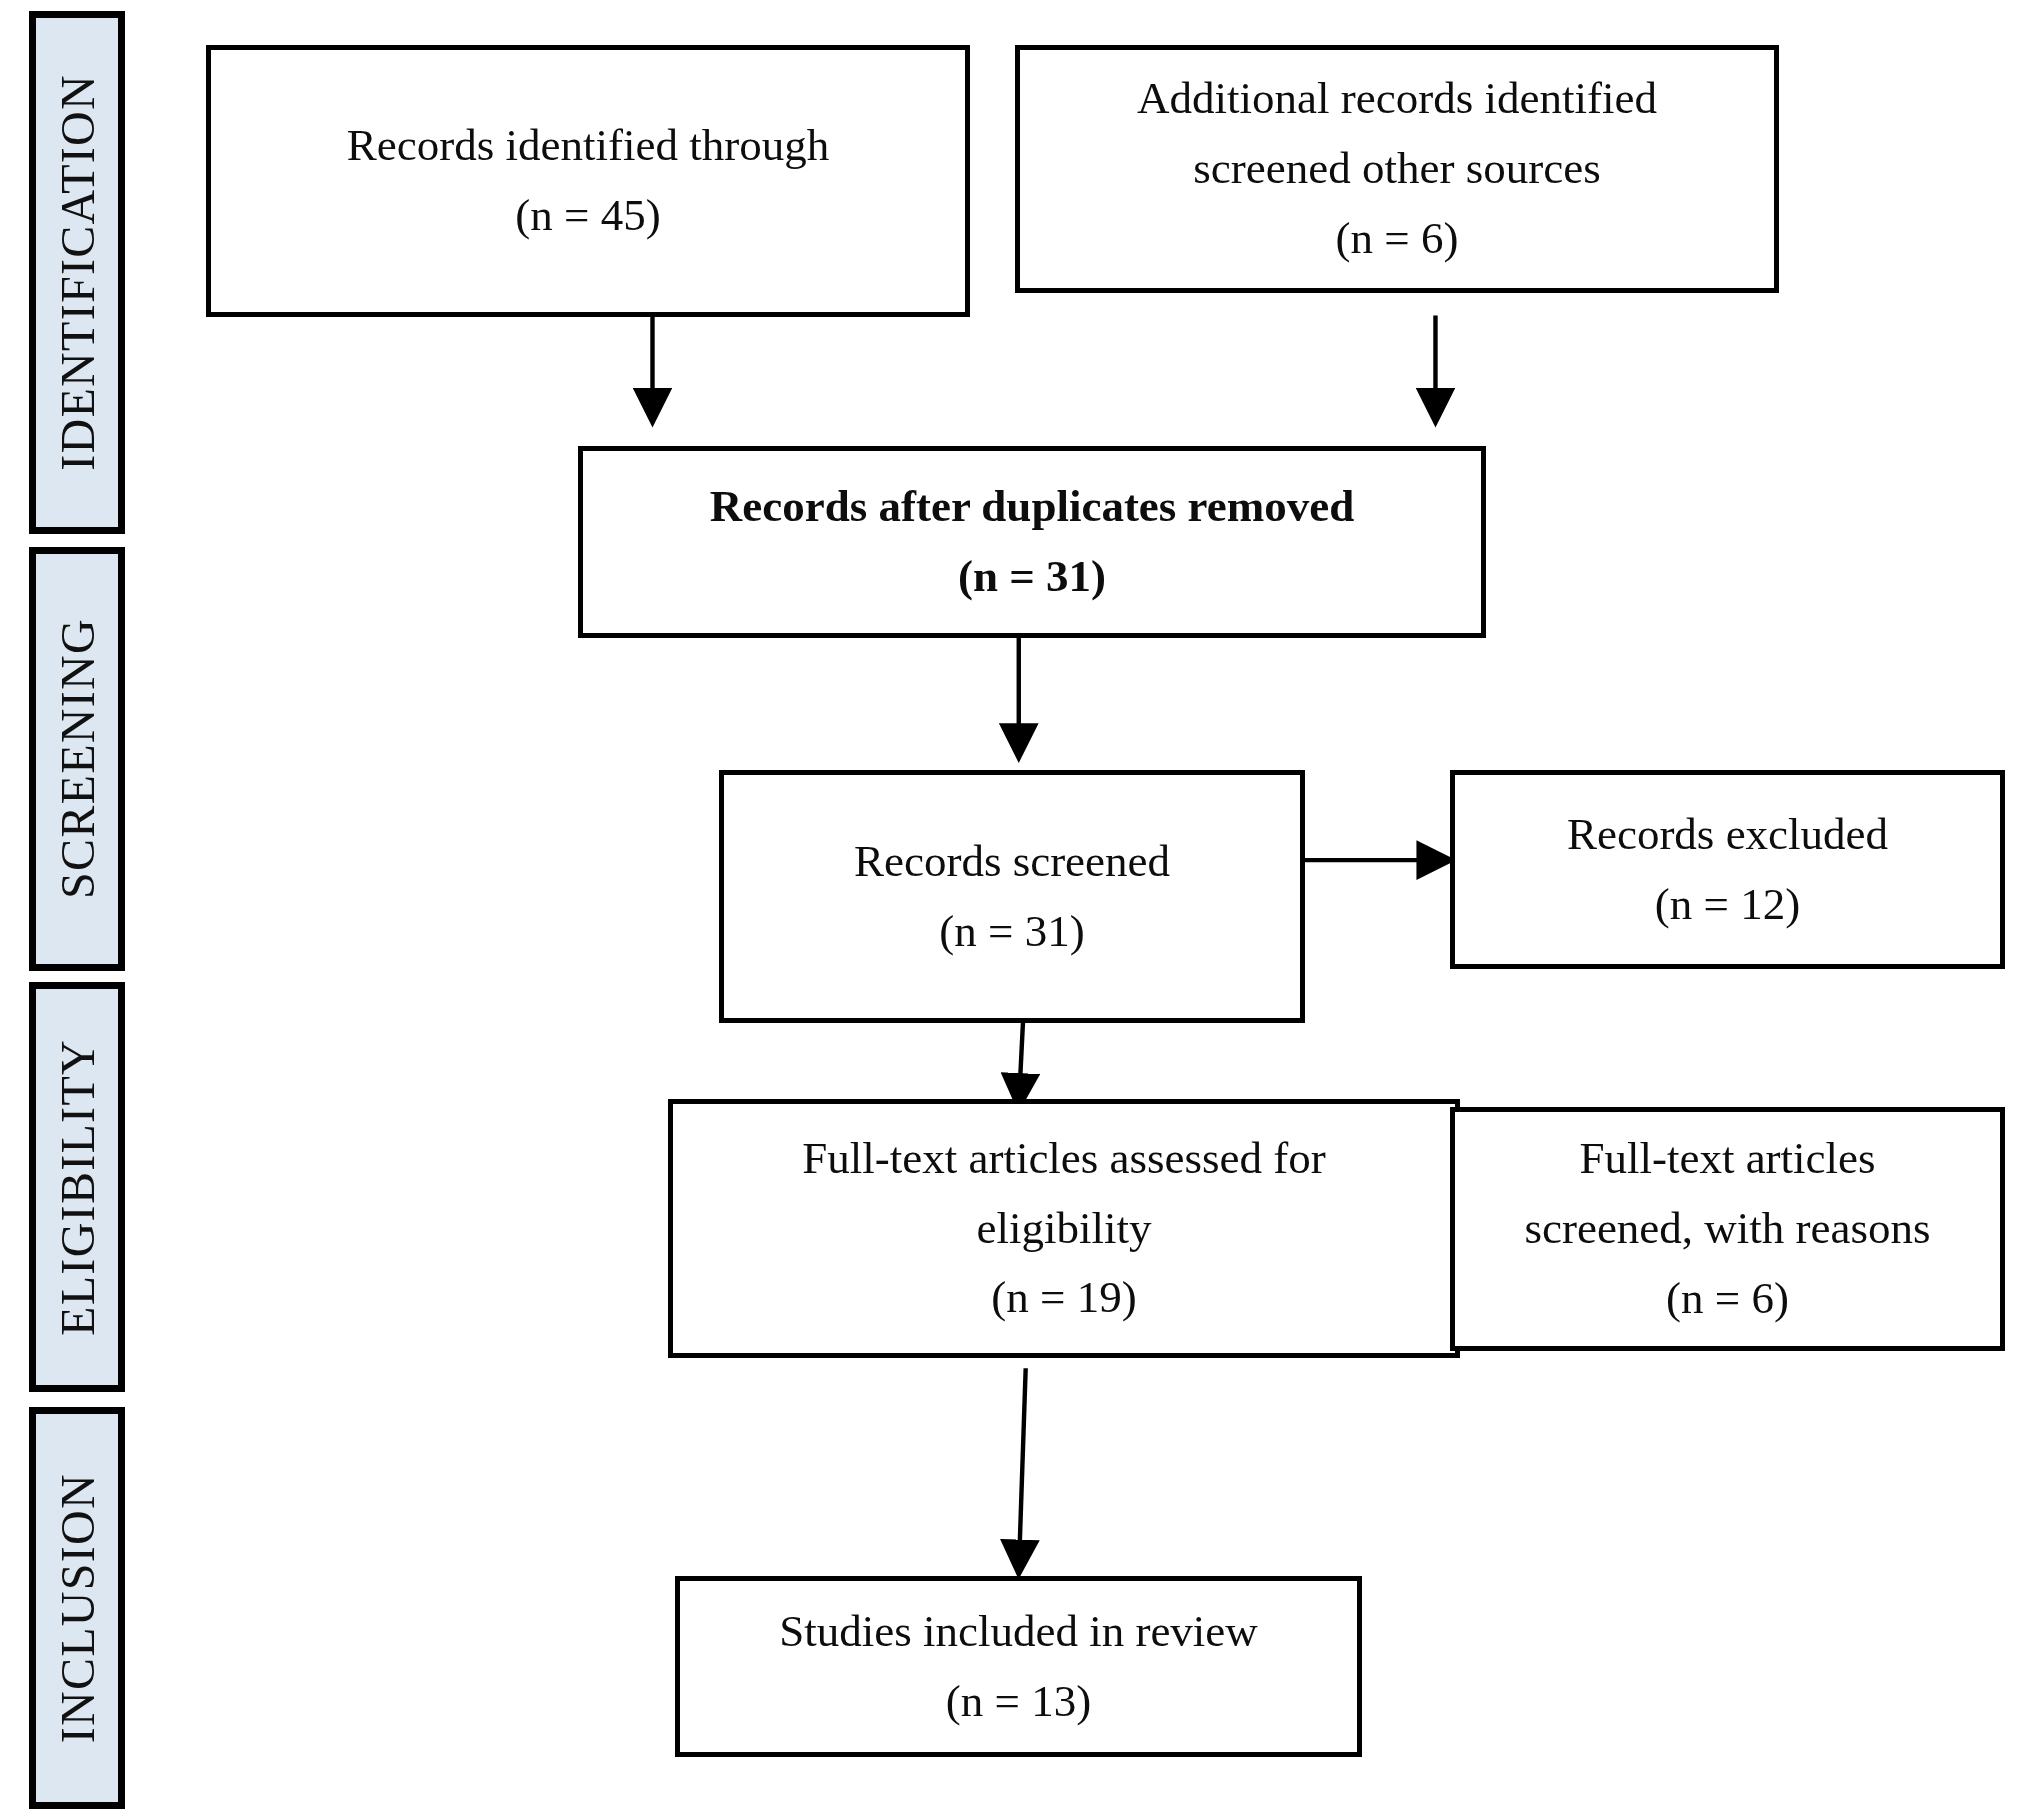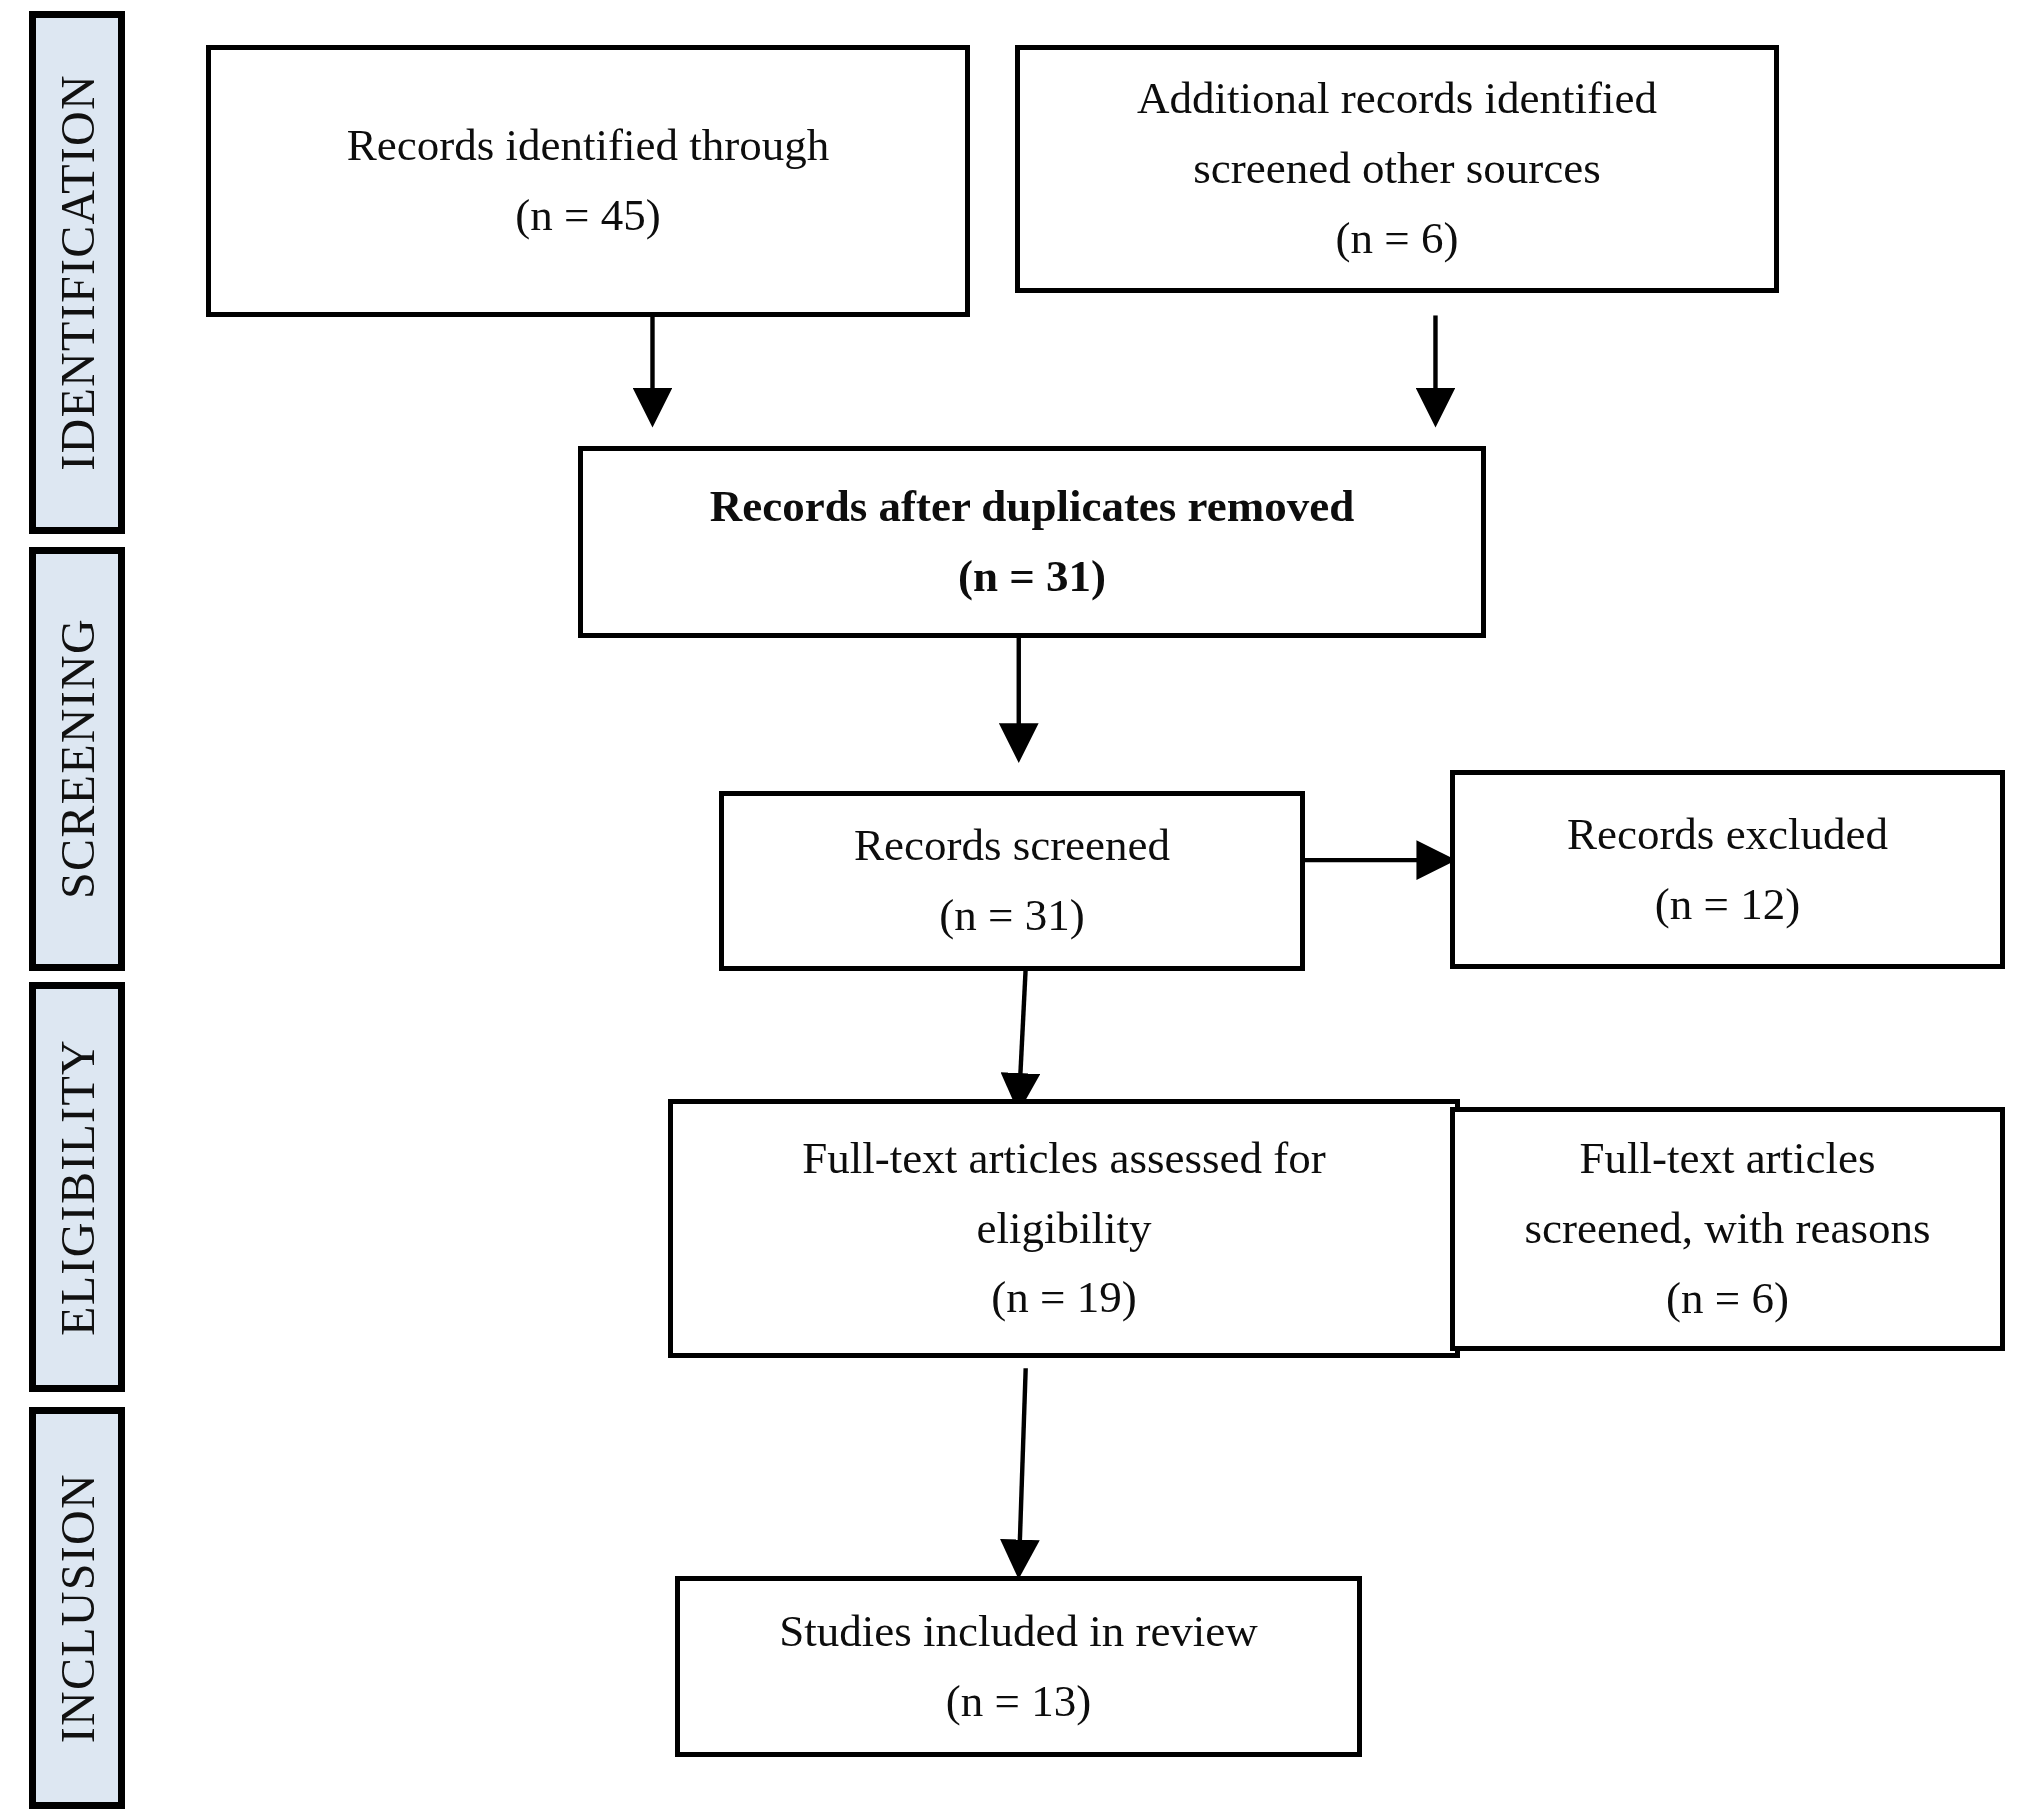--- a/index.html
+++ b/index.html
@@ -120,21 +120,21 @@
     <div class="flow-line">Additional records identified</div>
     <div class="flow-line">screened other sources</div>
     <div class="flow-line">(n = 6)</div>
   </div>
 
   <div class="flow-box" style="left:578px; top:446px; width:908px; height:192px;font-weight:bold;">
     <div class="flow-line">Records after duplicates removed</div>
     <div class="flow-line">(n = 31)</div>
   </div>
 
-  <div class="flow-box" style="left:719px; top:770px; width:586px; height:180px;margin-top:21px;">
+  <div class="flow-box" style="left:719px; top:770px; width:586px; height:253px;">
     <div class="flow-line">Records screened</div>
     <div class="flow-line">(n = 31)</div>
   </div>
 
   <div class="flow-box" style="left:1450px; top:770px; width:555px; height:199px;">
     <div class="flow-line">Records excluded</div>
     <div class="flow-line">(n = 12)</div>
   </div>
 
   <div class="flow-box" style="left:668px; top:1099px; width:792px; height:259px;">

